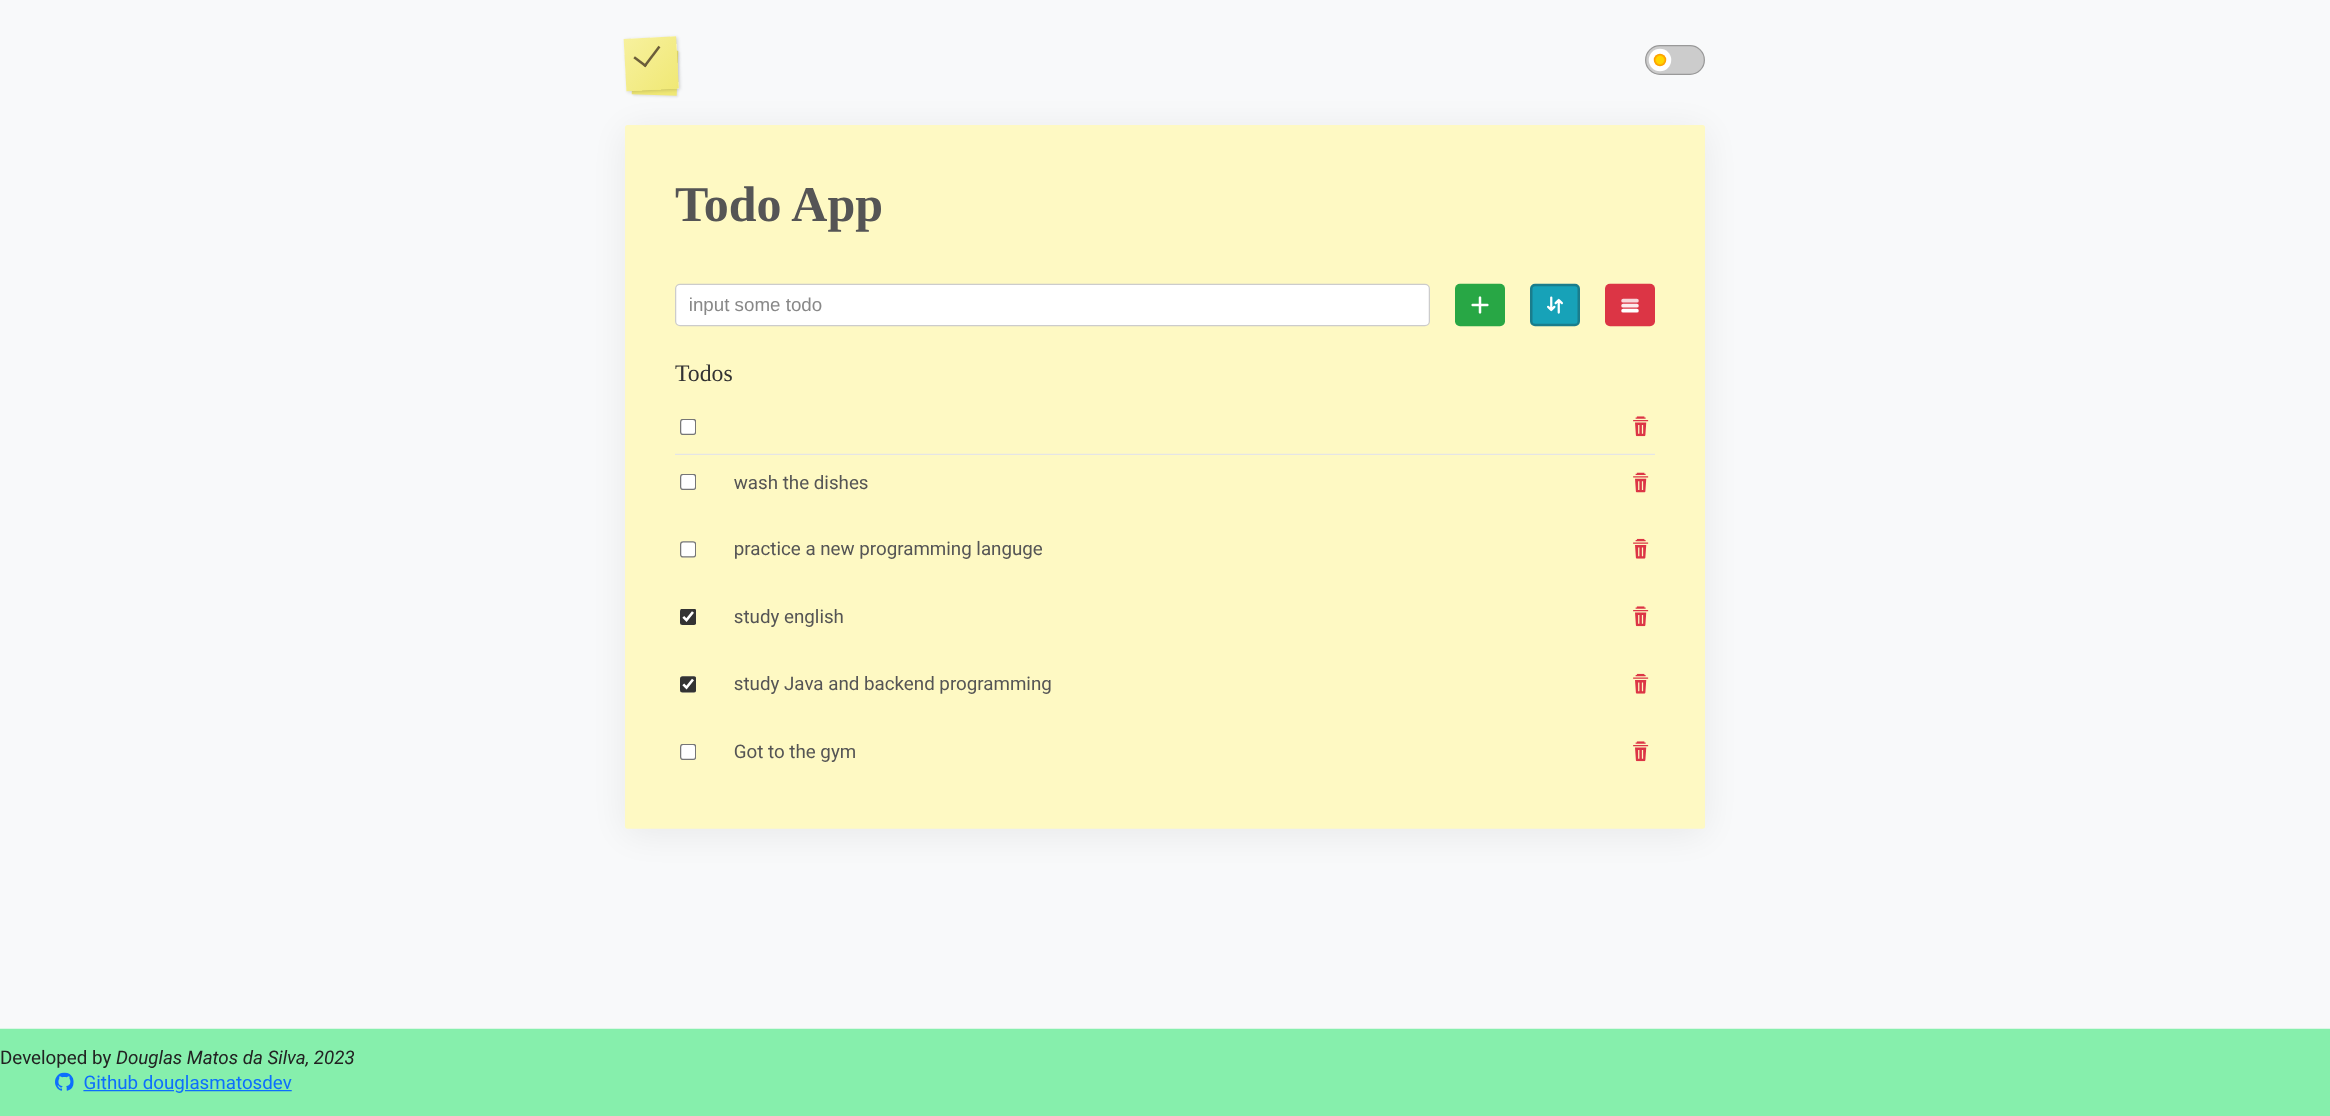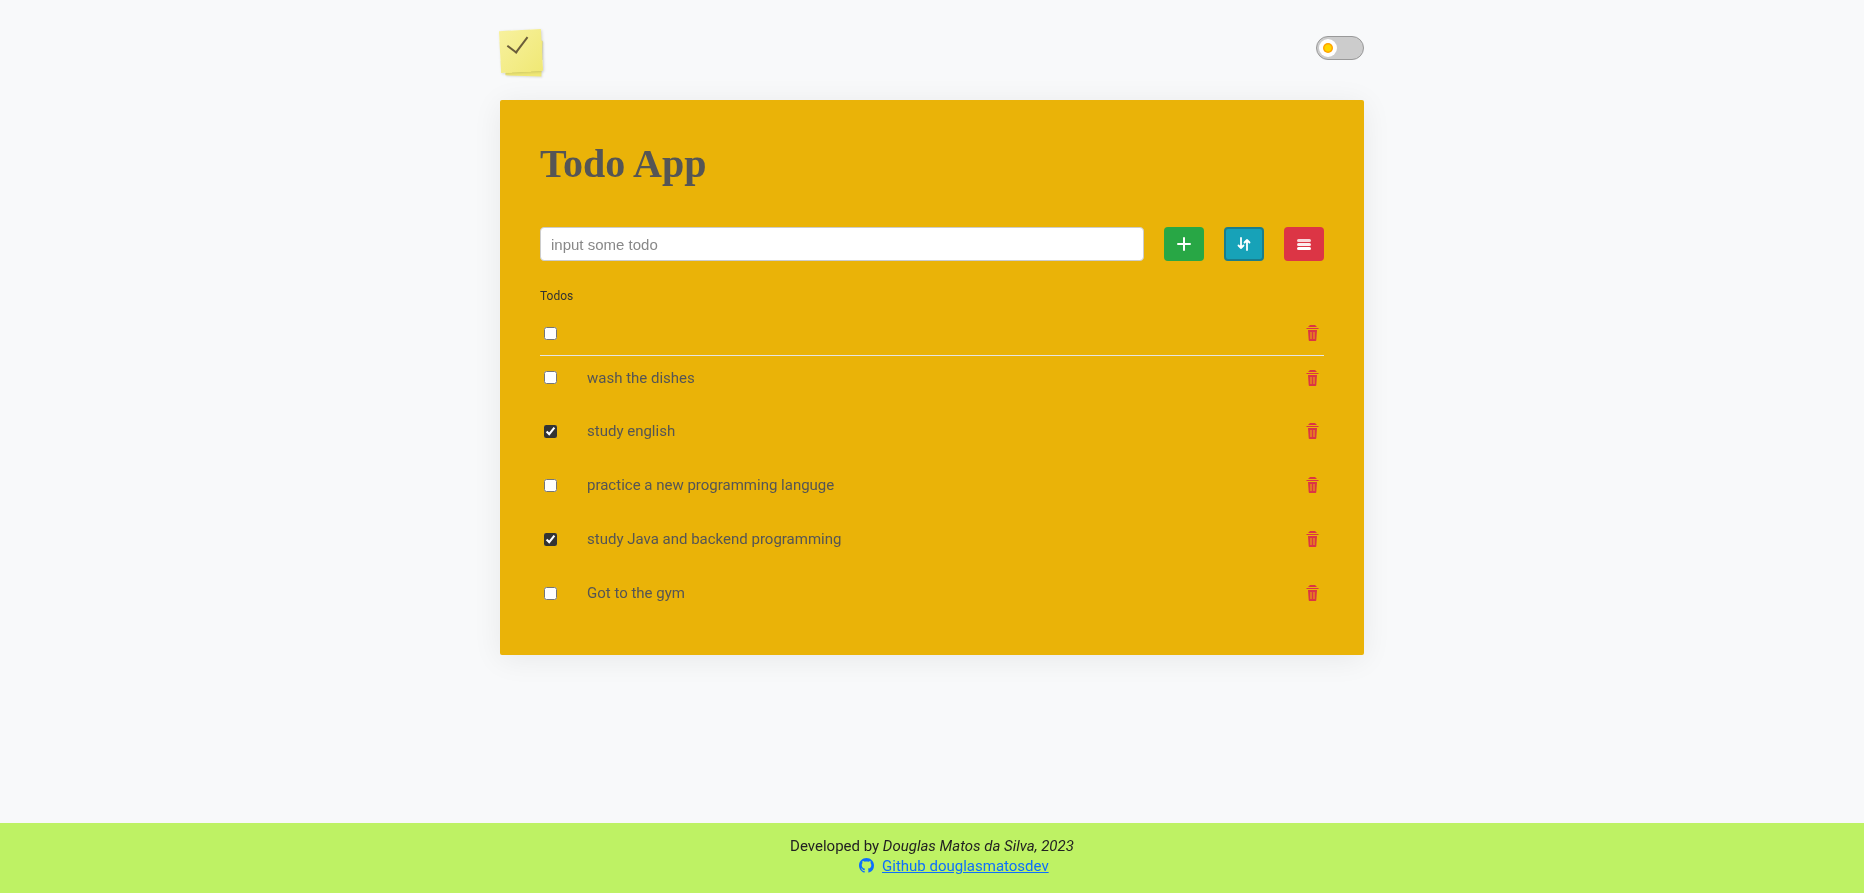--- a/index.html
+++ b/index.html
@@ -79,21 +79,21 @@
       align-items: center;
       justify-content: center;
     }
     .sun-icon {
       width: 10px;
       height: 10px;
       border-radius: 50%;
       background: radial-gradient(circle, #ffd600 40%, #ffa000 60%);
     }
     .card {
-      background: #eab308;
+      background: #fef9c3;
       margin-top: 70px;
       border-radius: 2px;
       box-shadow: 0 4px 30px rgba(0,0,0,0.07);
       padding: 40px;
     }
     h1 {
       font-family: "Comic Sans MS", "Segoe Script", cursive;
       font-size: 40px;
       color: #555;
       font-weight: bold;
@@ -120,23 +120,24 @@
       height: 34px;
       display: flex;
       align-items: center;
       justify-content: center;
       cursor: pointer;
     }
     .btn-green { background: #28a745; }
     .btn-blue { background: #17a2b8; border: 2px solid #1a7d8c; }
     .btn-red { background: #dc3545; }
     .section-label {
-      font-size: 12px;
+      font-size: 19px;
       color: #333;
       margin-bottom: 8px;
+      font-family: Liberation Serif, serif;
     }
     .todos {
       list-style: none;
     }
     .todo-item {
       display: flex;
       align-items: center;
       padding: 10px 4px;
       border-top: 1px solid #e5e5e5;
       min-height: 44px;
@@ -155,22 +156,22 @@
       color: #555;
       font-size: 15px;
     }
     .trash {
       cursor: pointer;
       color: #dc3545;
       display: flex;
       align-items: center;
     }
     footer {
-      background: #bef264;
-      text-align: center;
+      background: #86efac;
+      text-align: left;
       padding: 14px 0 18px;
     }
     .developed {
       font-size: 15px;
       color: #222;
     }
     .author {
       font-style: italic;
     }
     .github-link {
@@ -246,31 +247,31 @@
         <li class="todo-item">
           <input type="checkbox" class="todo-check" style="">
           <span class="todo-text">wash the dishes</span>
           <span class="trash">
             <svg width="15" height="16" viewBox="0 0 14 16" fill="#dc3545">
               <path d="M1 3h12v1H1V3zm2-2h8v1H3V1zm7 0V0H4v1h6zM2.5 5h9l-.7 10c-.04.55-.5 1-1.05 1H4.25c-.55 0-1.01-.45-1.05-1L2.5 5zm2.5 2v7h1V7H5zm3 0v7h1V7H8z"></path>
             </svg>
           </span>
         </li>
         <li class="todo-item spaced">
+          <input type="checkbox" class="todo-check" style="">
+          <span class="todo-text">practice a new programming languge</span>
+          <span class="trash">
+            <svg width="15" height="16" viewBox="0 0 14 16" fill="#dc3545">
+              <path d="M1 3h12v1H1V3zm2-2h8v1H3V1zm7 0V0H4v1h6zM2.5 5h9l-.7 10c-.04.55-.5 1-1.05 1H4.25c-.55 0-1.01-.45-1.05-1L2.5 5zm2.5 2v7h1V7H5zm3 0v7h1V7H8z"></path>
+            </svg>
+          </span>
+        </li>
+        <li class="todo-item spaced">
           <input type="checkbox" class="todo-check" checked="" style="">
           <span class="todo-text">study english</span>
-          <span class="trash">
-            <svg width="15" height="16" viewBox="0 0 14 16" fill="#dc3545">
-              <path d="M1 3h12v1H1V3zm2-2h8v1H3V1zm7 0V0H4v1h6zM2.5 5h9l-.7 10c-.04.55-.5 1-1.05 1H4.25c-.55 0-1.01-.45-1.05-1L2.5 5zm2.5 2v7h1V7H5zm3 0v7h1V7H8z"></path>
-            </svg>
-          </span>
-        </li>
-        <li class="todo-item spaced">
-          <input type="checkbox" class="todo-check" style="">
-          <span class="todo-text">practice a new programming languge</span>
           <span class="trash">
             <svg width="15" height="16" viewBox="0 0 14 16" fill="#dc3545">
               <path d="M1 3h12v1H1V3zm2-2h8v1H3V1zm7 0V0H4v1h6zM2.5 5h9l-.7 10c-.04.55-.5 1-1.05 1H4.25c-.55 0-1.01-.45-1.05-1L2.5 5zm2.5 2v7h1V7H5zm3 0v7h1V7H8z"></path>
             </svg>
           </span>
         </li>
         <li class="todo-item spaced">
           <input type="checkbox" class="todo-check" checked="" style="">
           <span class="todo-text">study Java and backend programming</span>
           <span class="trash">

